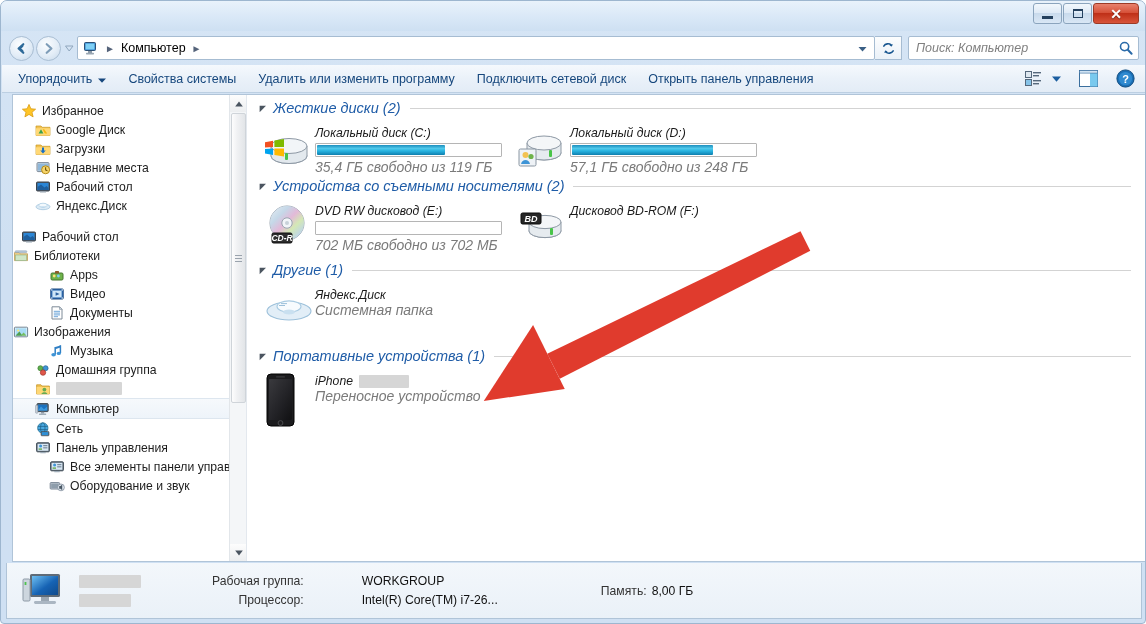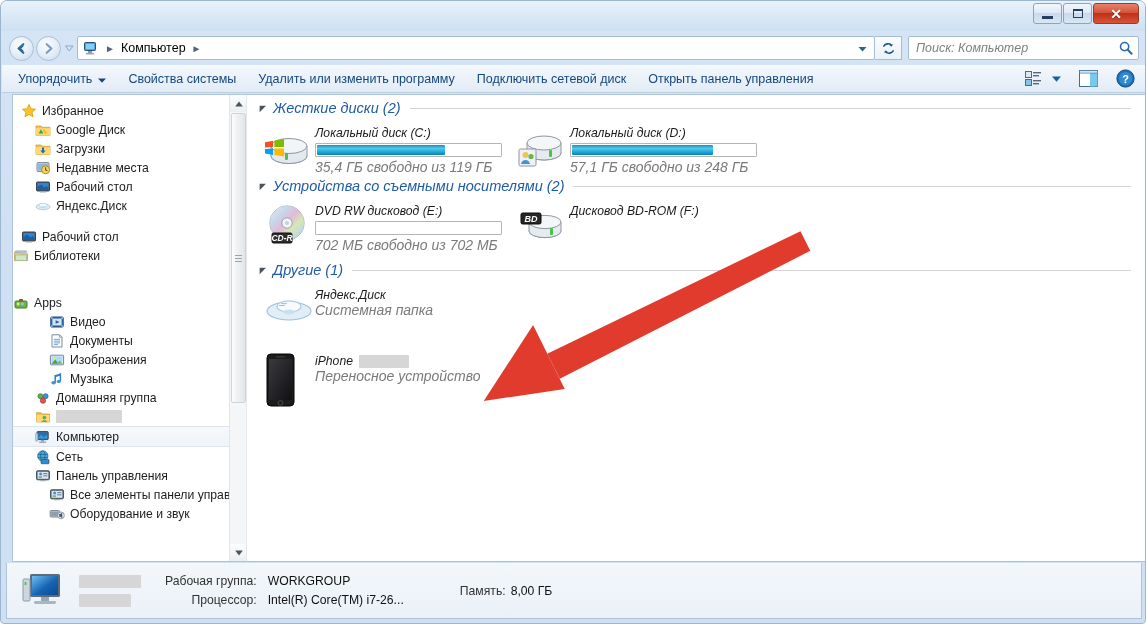--- a/index.html
+++ b/index.html
@@ -184,21 +184,21 @@
   .arrow-overlay { position:absolute; left:0; top:0; width:100%; height:100%; pointer-events:none; }
 
   
   .details {
     position:absolute; left:5px; top:562px; width:1136px; height:56px;
     background:linear-gradient(to bottom,#f3f7fb 0%, #eaf1f8 100%);
     border:1px solid #b0c4d8; border-top:none;
     display:flex; align-items:center; padding-left:14px;
   }
   .det-ico { width:46px; height:42px; flex:none; position:relative; }
-  .det-cols { display:flex; margin-left:12px; align-items:center; }
+  .det-cols { display:flex; margin-left:12px; align-items:center;gap:47px; }
   .det-col { display:flex; flex-direction:column; }
   .det-row { height:19px; display:flex; align-items:center; font-size:12.2px; }
   .det-key { color:#333; }
   .det-val { color:#111; margin-left:5px; }
   .det-name-col { width:86px; }
   .det-labels { text-align:right; }
 </style>
 </head>
 <body>
 
@@ -385,21 +385,21 @@
             <span class="nav-lbl">Рабочий стол</span>
           </div>
           <div class="nav-item" style="">
             <span class="nav-ico"><svg width="16" height="16" viewBox="0 0 16 16">
                 <path d="M1.5 4.6 L6 4.6 L7 5.8 L14.5 5.8 L14.5 12.6 L1.5 12.6 Z" fill="#f0d08a" stroke="#b59247" stroke-width="0.7"></path>
         <rect x="2.6" y="7" width="10.8" height="5.6" fill="#cfe6c7" stroke="#8fb487" stroke-width="0.6"></rect>
         <rect x="2.2" y="2.8" width="11.6" height="1.7" rx="0.6" fill="#b8cbdd" stroke="#8499ad" stroke-width="0.5"></rect>
               </svg></span>
             <span class="nav-lbl">Библиотеки</span>
           </div>
-          <div class="nav-item" style=" margin-top: 28px;">
+          <div class="nav-item" style="padding-left: 36px;">
             <span class="nav-ico"><svg width="16" height="16" viewBox="0 0 16 16">
                 <rect x="2" y="6" width="12" height="7" rx="1.2" fill="#6fb34b" stroke="#47762f"></rect>
         <rect x="6" y="4" width="4" height="2.4" rx="0.6" fill="#8d5a2a"></rect>
         <circle cx="5.2" cy="9" r="1.4" fill="#ffe27a"></circle>
         <circle cx="9.4" cy="9" r="1.4" fill="#7fd0f5"></circle>
               </svg></span>
             <span class="nav-lbl">Apps</span>
           </div>
           <div class="nav-item" style="padding-left: 36px;">
             <span class="nav-ico"><svg width="16" height="16" viewBox="0 0 16 16">
@@ -419,21 +419,21 @@
         <path d="M10.5 1.8 L10.5 4.4 L13 4.4 Z" fill="#dbe4ec" stroke="#7e8b98" stroke-width="0.6"></path>
         <g stroke="#5b9bd5" stroke-width="0.9">
           <path d="M4.8 6.3 H11"></path>
                   <path d="M4.8 8.1 H11"></path>
                   <path d="M4.8 9.9 H11"></path>
                   <path d="M4.8 11.7 H9"></path>
         </g>
               </svg></span>
             <span class="nav-lbl">Документы</span>
           </div>
-          <div class="nav-item" style="padding-left: 36px;">
+          <div class="nav-item" style="">
             <span class="nav-ico"><svg width="16" height="16" viewBox="0 0 16 16">
                 <rect x="1.4" y="3.2" width="13.2" height="9.6" rx="0.8" fill="#ffffff" stroke="#6f8494"></rect>
         <rect x="2.4" y="4.2" width="11.2" height="7.6" fill="#a9dcf5"></rect>
         <circle cx="5.2" cy="6.5" r="1.1" fill="#ffe76e"></circle>
         <polygon points="2.4,11.8 6.4,7.4 9.4,11.8" fill="#4f9e4f"></polygon>
         <polygon points="7.6,11.8 10.6,8.4 13.6,11.8" fill="#76bd62"></polygon>
               </svg></span>
             <span class="nav-lbl">Изображения</span>
           </div>
           <div class="nav-item" style="padding-left: 36px;">
@@ -660,20 +660,29 @@
         <ellipse cx="26" cy="19.5" rx="12" ry="5.6" fill="#f7fbfe" stroke="#a9cbe2" stroke-width="1.1"></ellipse>
         <ellipse cx="26" cy="25" rx="6" ry="2.4" fill="#c9e0f0"></ellipse>
         <path d="M16 18.5 h6 M18 16.6 h6" stroke="#9cc0da" stroke-width="1"></path>
                 </svg></div>
               <div class="tile-body">
                 <div class="tile-name">Яндекс.Диск</div>
                 <div class="tile-sub">Системная папка</div>
               </div>
             </div>
           </div>
+          <div class="group-head">
+            <span class="gh-tri">
+       <svg width="8" height="8" viewBox="0 0 8 8">
+                <path d="M0.6 0.8 L7 0.8 L0.6 7.2 Z" fill="#4b5560"></path>
+              </svg>
+     </span>
+     <span class="gh-title">Портативные устройства (1)</span>
+     <span class="gh-line"></span>
+          </div>
           <div class="tiles">
             <div class="tile iphone">
               <div class="tile-ico ip-ico"><svg width="36" height="56" viewBox="0 0 36 56">
                   <rect x="4" y="1" width="27" height="52" rx="4" fill="#1c1c1e" stroke="#000"></rect>
         <rect x="6" y="6" width="23" height="41" rx="1.2" fill="#2b2b2e"></rect>
         <rect x="6" y="6" width="23" height="41" rx="1.2" fill="url(#ipg)"></rect>
         <rect x="13" y="3.2" width="9" height="1.4" rx="0.7" fill="#3b3b3e"></rect>
         <circle cx="17.5" cy="50" r="2.4" fill="none" stroke="#4a4a4d" stroke-width="1"></circle>
         <defs>
                     <linearGradient id="ipg" x1="0" y1="0" x2="1" y2="1">

